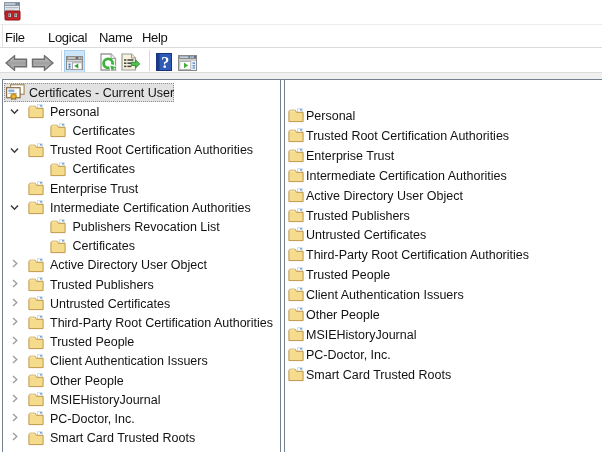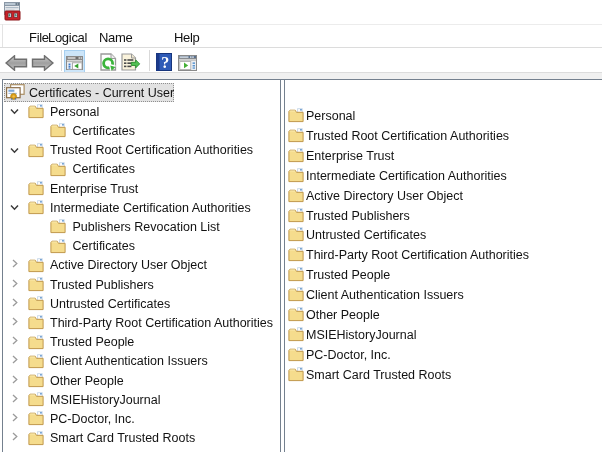--- a/index.html
+++ b/index.html
@@ -24,24 +24,24 @@
     <rect x="2" y="9" width="15" height="9" rx="0.8" fill="#cb2128" stroke="#8c1418"></rect>
     <rect x="5" y="11" width="3.4" height="4.5" fill="#b9c6d2" stroke="#7e2a2a" stroke-width="0.8"></rect>
     <rect x="11" y="11" width="3.4" height="4.5" fill="#b9c6d2" stroke="#7e2a2a" stroke-width="0.8"></rect>
     <path d="M5.6 13.2 l1.2 -1.4 v2.8 z" fill="#0f7040"></path>
     <path d="M13.6 13.2 l-1.2 -1.4 v2.8 z" fill="#0f7040"></path>
   </svg>
 
   <div class="abs" style="left:0;top:24px;width:602px;height:1px;background:#ececec;"></div>
 
   <div class="abs" style="left:2px;top:24px;width:1px;height:24px;background:#e3e3e3;"></div>
-  <div class="abs" style="left:29px;top:30px;font-size:13px;letter-spacing:-0.3px;">File</div>
+  <div class="abs" style="left:5px;top:30px;font-size:13px;letter-spacing:-0.3px;">File</div>
   <div class="abs" style="left:48px;top:30px;font-size:13px;letter-spacing:-0.3px;">Logical</div>
   <div class="abs" style="left:99px;top:30px;font-size:13px;letter-spacing:-0.3px;">Name</div>
-  <div class="abs" style="left:142px;top:30px;font-size:13px;letter-spacing:-0.3px;margin-left:32px;">Help</div>
+  <div class="abs" style="left:142px;top:30px;font-size:13px;letter-spacing:-0.3px;">Help</div>
   <div class="abs" style="left:0;top:47px;width:602px;height:1px;background:#dcdcdc;"></div>
 
   <svg class="abs" style="left:5px;top:55px" width="23" height="16" viewBox="0 0 23 16">
     <defs>
         <linearGradient id="arrg" x1="0" y1="0" x2="0" y2="1">
       <stop offset="0" stop-color="#cfcfcf"></stop>
           <stop offset="0.5" stop-color="#9f9f9f"></stop>
           <stop offset="1" stop-color="#c4c4c4"></stop>
     </linearGradient>
       </defs>

